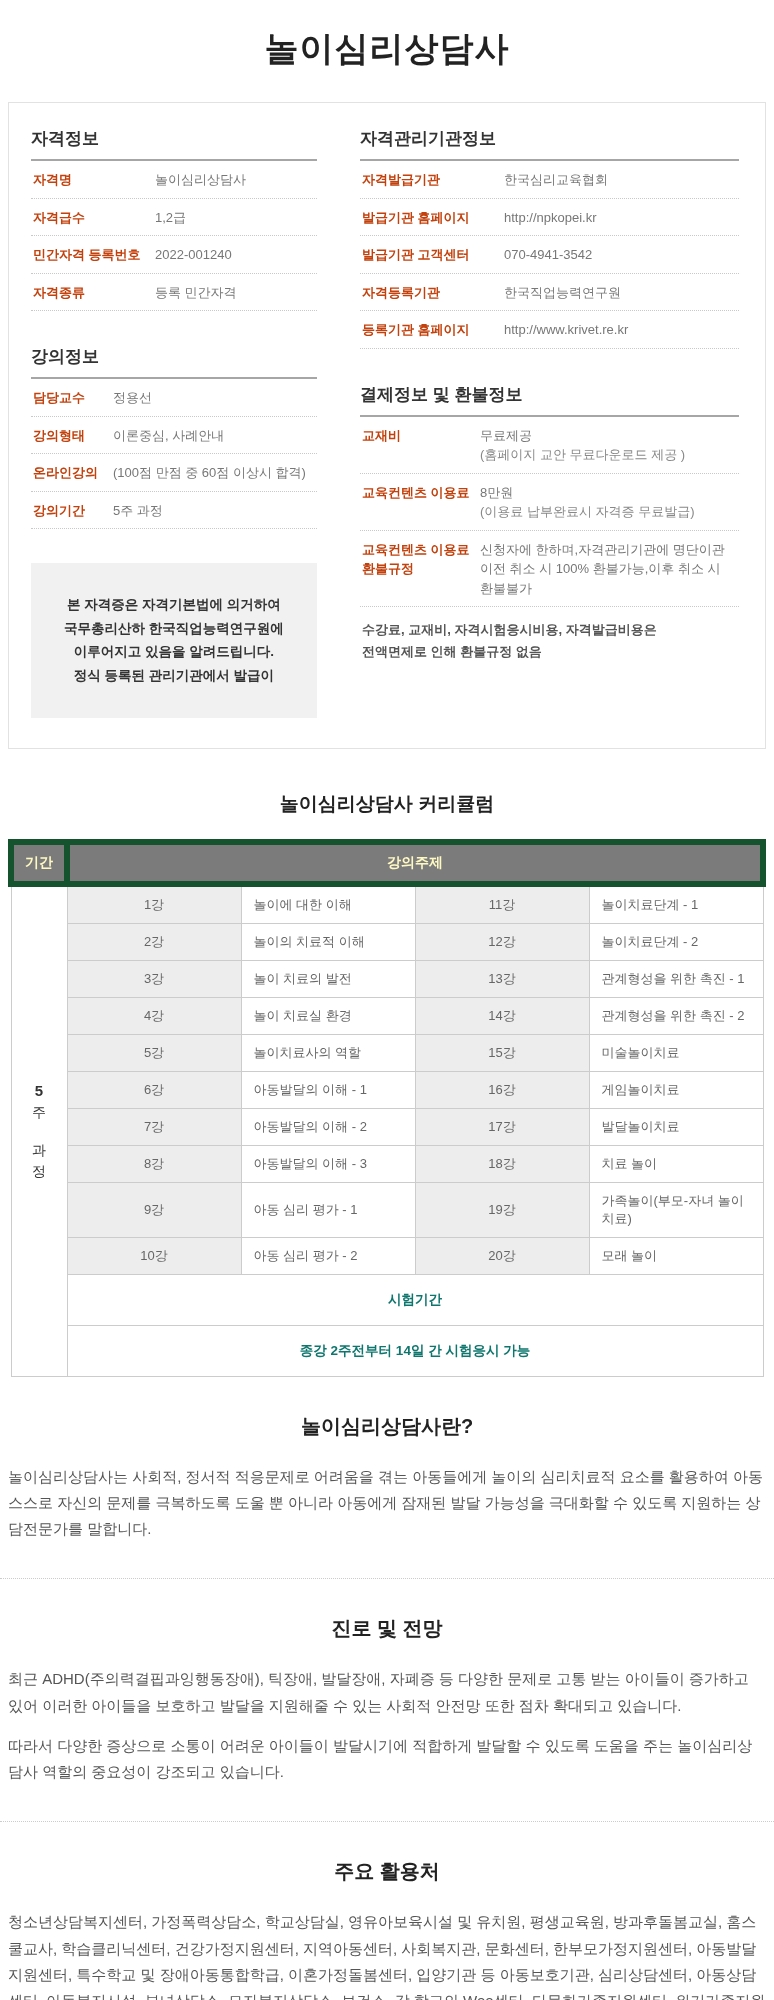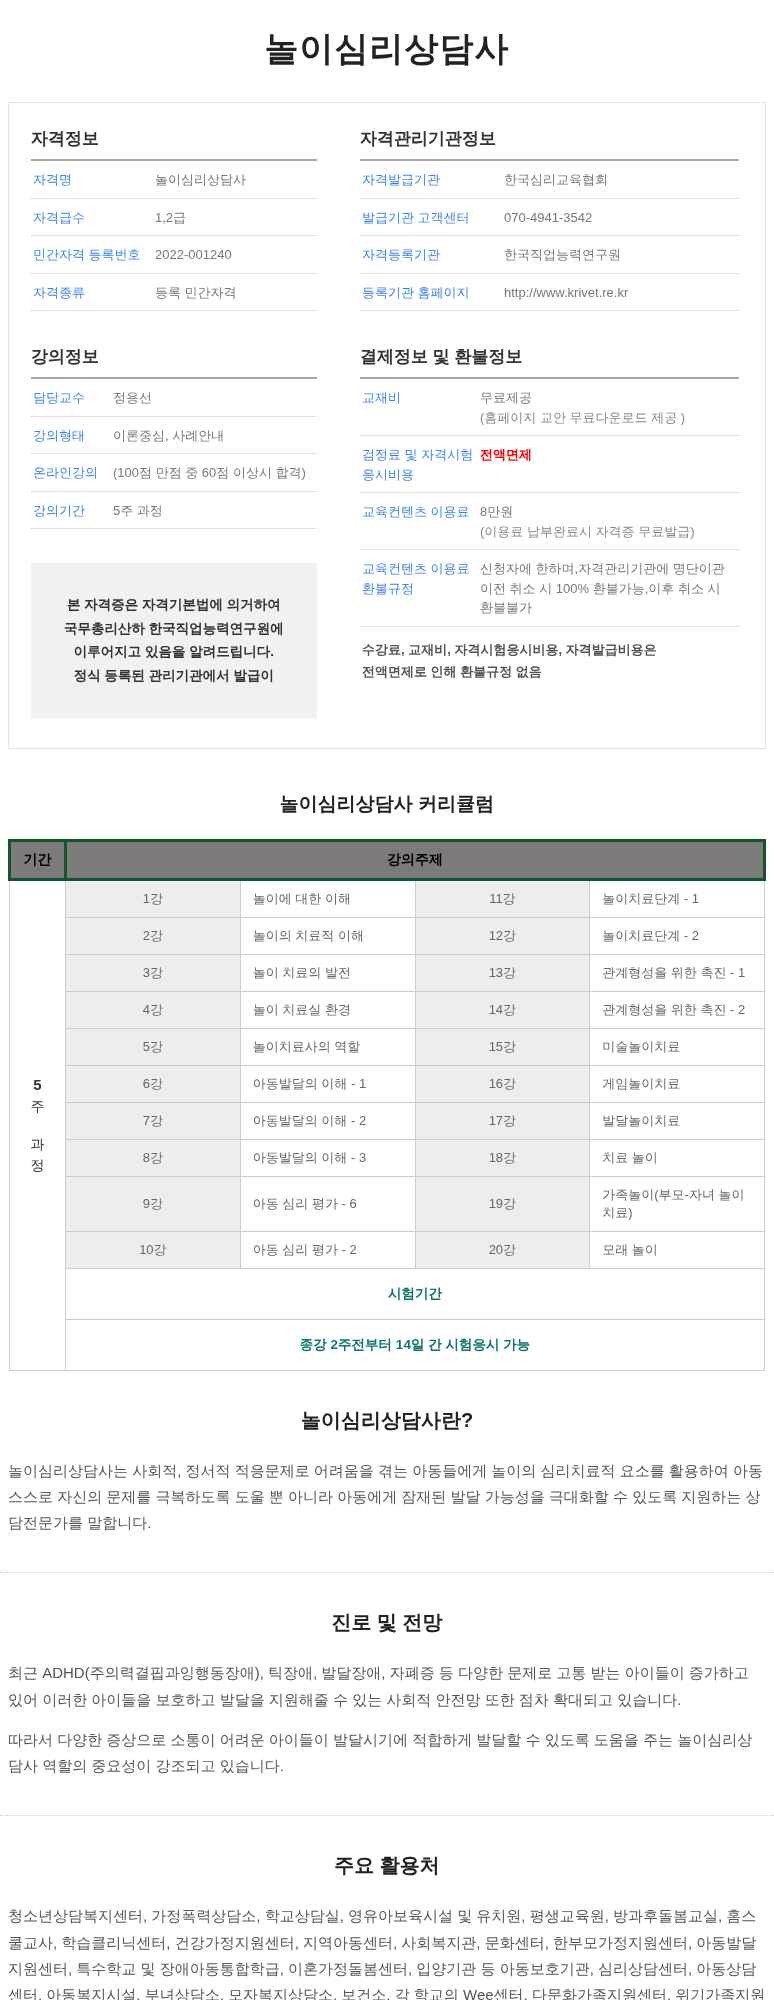--- a/index.html
+++ b/index.html
@@ -18,41 +18,41 @@
     padding:24px 26px 30px 22px;
     display:grid; grid-template-columns:286px 1fr; column-gap:43px; }
   .col { min-width:0; }
   .section { margin-bottom:34px; }
   .section:last-child { margin-bottom:0; }
   .section-heading { font-size:17px; font-weight:700; color:#333;
     padding-bottom:9px; border-bottom:2px solid #a6a6a6; }
   .info-row { display:flex; align-items:flex-start;
     padding:9px 2px 8px; border-bottom:1px dotted #c9c9c9;
     font-size:13px; line-height:1.5; }
-  .info-row .label { font-weight:400; color:#3b82f6; flex:0 0 auto; }
+  .info-row .label { font-weight:700; color:#c2410c; flex:0 0 auto; }
   .info-row .value { color:#777; min-width:0; }
   .w122 .label { width:122px; }
   .w80  .label { width:80px; }
   .w142 .label { width:142px; }
   .w118 .label { width:118px; }
   .red { color:#ff0000; font-weight:700; }
   .sub { color:#888; display:block; }
   .pay-note { font-size:13px; font-weight:700; color:#555; line-height:1.7; padding:12px 2px 0; }
   .pay-note span { display:block; }
   .notice-box { margin-top:28px; background:#f1f1f1; padding:30px 10px;
     text-align:center; font-size:13.5px; font-weight:700; color:#333; line-height:1.75; }
   .notice-box span { display:block; }
 
   
   .curriculum-title { text-align:center; font-size:19px; font-weight:700; color:#222;
     margin:42px 0 22px; }
   table.curriculum { width:758px; margin:0 8px; border-collapse:collapse;
     font-size:13px; color:#666; table-layout:fixed; }
-  .curriculum th { background:#7b7b7b; color:#000000; font-size:14px; font-weight:700;
-    padding:9px 6px; border:3px solid #14532d; text-align:center; }
+  .curriculum th { background:#7b7b7b; color:#fef9c3; font-size:14px; font-weight:700;
+    padding:9px 6px; border:6px solid #14532d; text-align:center; }
   th.col-period { width:56px; }
   .curriculum td { border:1px solid #ccc; padding:9px 12px; }
   td.lesson-no { background:#ededed; text-align:center; width:52px; padding:9px 16px; color:#666; }
   td.period-cell { width:56px; text-align:center; color:#333; font-size:14px;
     line-height:1.55; background:#fff; vertical-align:middle; padding:6px 2px; }
   td.period-cell span { display:block; }
   td.period-cell .p-num { font-weight:700; font-size:15px; }
   td.period-cell .p-gap { margin-top:16px; }
   td.exam-cell { text-align:center; color:#0f766e; font-weight:700;
     padding:16px 10px; font-size:13.5px; }
@@ -124,20 +124,24 @@
 
   <div class="col">
 
     <div class="section">
       <h2 class="section-heading">자격관리기관정보</h2>
       <div class="info-row w142">
         <span class="label">자격발급기관</span>
         <span class="value">한국심리교육협회</span>
       </div>
       <div class="info-row w142">
+        <span class="label">발급기관 홈페이지</span>
+        <span class="value">http://npkopei.kr</span>
+      </div>
+      <div class="info-row w142">
         <span class="label">발급기관 고객센터</span>
         <span class="value">070-4941-3542</span>
       </div>
       <div class="info-row w142">
         <span class="label">자격등록기관</span>
         <span class="value">한국직업능력연구원</span>
       </div>
       <div class="info-row w142">
         <span class="label">등록기관 홈페이지</span>
         <span class="value">http://www.krivet.re.kr</span>
@@ -149,26 +153,20 @@
 
 
       <div class="info-row w118">
         <span class="label">교재비</span>
         <span class="value">
           <span>무료제공</span>
           <span class="sub">(홈페이지 교안 무료다운로드 제공 )</span>
         </span>
       </div>
 
-      <div class="info-row w118">
-        <span class="label">검정료 및 자격시험 응시비용</span>
-        <span class="value">
-          <span class="red">전액면제</span>
-        </span>
-      </div>
 
       <div class="info-row w118">
         <span class="label">교육컨텐츠 이용료</span>
         <span class="value">
           <span>8만원</span>
           <span class="sub">(이용료 납부완료시 자격증 무료발급)</span>
         </span>
       </div>
 
       <div class="info-row w118">
@@ -243,21 +241,21 @@
       <td>발달놀이치료</td>
     </tr>
     <tr>
       <td class="lesson-no">8강</td>
       <td>아동발달의 이해 - 3</td>
       <td class="lesson-no">18강</td>
       <td>치료 놀이</td>
     </tr>
     <tr>
       <td class="lesson-no">9강</td>
-      <td>아동 심리 평가 - 6</td>
+      <td>아동 심리 평가 - 1</td>
       <td class="lesson-no">19강</td>
       <td>가족놀이(부모-자녀 놀이치료)</td>
     </tr>
     <tr>
       <td class="lesson-no">10강</td>
       <td>아동 심리 평가 - 2</td>
       <td class="lesson-no">20강</td>
       <td>모래 놀이</td>
     </tr>
     <tr>

